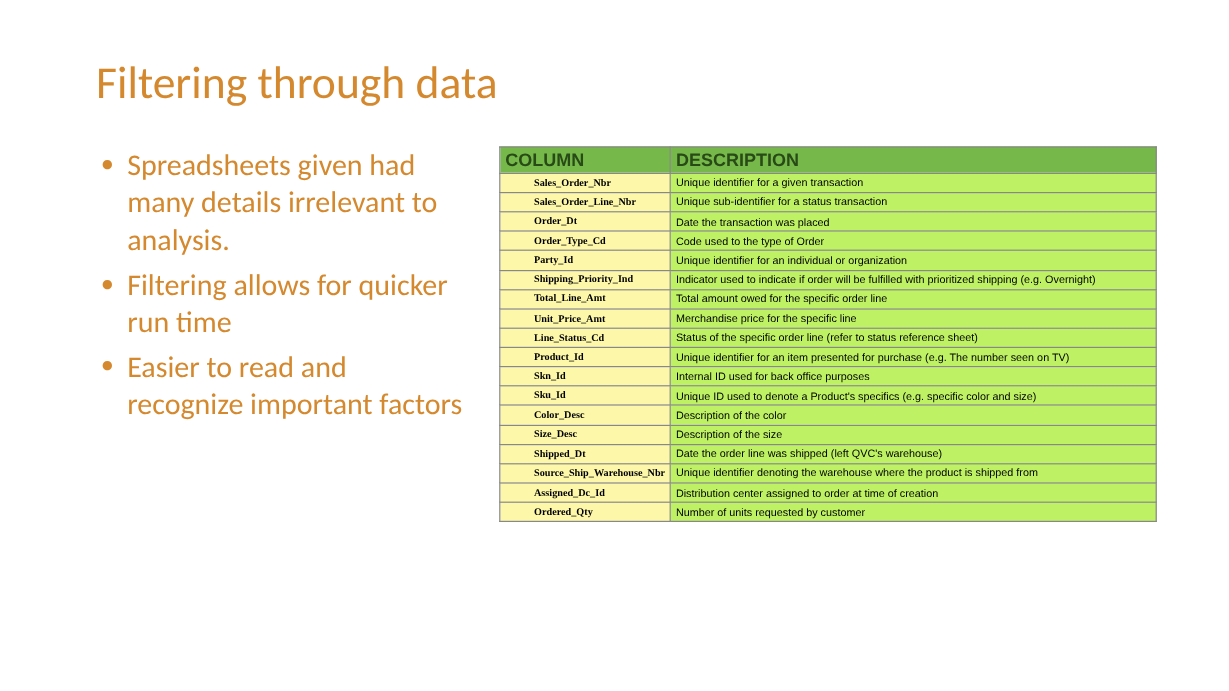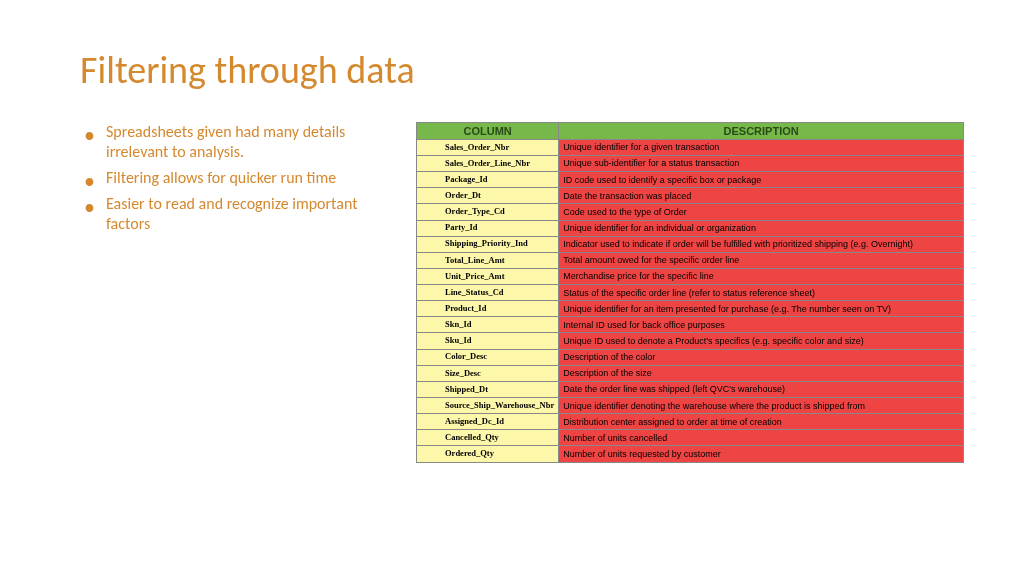--- a/index.html
+++ b/index.html
@@ -29,21 +29,21 @@
     align-items: flex-start;
   }
   .bullets {
     width: 310px;
     flex: 0 0 310px;
     list-style: none;
     margin: 0;
     padding: 0;
   }
   .bullets li {
-    font-size: 16px;
+    font-size: 25px;
     color: #d5892f;
     line-height: 1.25;
     margin-bottom: 6px;
     padding-left: 26px;
     position: relative;
   }
   .bullets li::before {
     content: "•";
     position: absolute;
     left: 4px;
@@ -59,42 +59,42 @@
     color: #000;
   }
   table {
     border-collapse: collapse;
     width: 100%;
   }
   th {
     background: #76b94a;
     color: #284a17;
     font-weight: bold;
-    text-align: center;
+    text-align: left;
     padding: 2px 4px;
     border: 1px solid #888;
-    font-size: 11px;
+    font-size: 15px;
   }
   td {
     border: 1px solid #888;
     padding: 1.5px 4px;
     vertical-align: middle;
     font-size: 9px;
     line-height: 1.35;
   }
   td.colname {
     background: #fdf7aa;
     font-family: "Times New Roman", Times, serif;
     font-weight: bold;
     font-size: 8.5px;
     white-space: nowrap;
     padding-left: 28px;
   }
   td.desc {
-    background: #ef4444;
+    background: #bef264;
   }
   col.c1 { width: 26%; }
   col.c2 { width: 74%; }
 </style>
 </head>
 <body>
 
 <div class="slide">
   <h1 class="title">Filtering through data</h1>
 
@@ -118,24 +118,20 @@
           </tr>
         </thead>
         <tbody id="tbody">
             <tr>
               <td class="colname">Sales_Order_Nbr</td>
               <td class="desc">Unique identifier for a given transaction</td>
             </tr>
             <tr>
               <td class="colname">Sales_Order_Line_Nbr</td>
               <td class="desc">Unique sub-identifier for a status transaction</td>
-            </tr>
-            <tr>
-              <td class="colname">Package_Id</td>
-              <td class="desc">ID code used to identify a specific box or package</td>
             </tr>
             <tr>
               <td class="colname">Order_Dt</td>
               <td class="desc">Date the transaction was placed</td>
             </tr>
             <tr>
               <td class="colname">Order_Type_Cd</td>
               <td class="desc">Code used to the type of Order</td>
             </tr>
             <tr>
@@ -184,24 +180,20 @@
             </tr>
             <tr>
               <td class="colname">Source_Ship_Warehouse_Nbr</td>
               <td class="desc">Unique identifier denoting the warehouse where the product is shipped from</td>
             </tr>
             <tr>
               <td class="colname">Assigned_Dc_Id</td>
               <td class="desc">Distribution center assigned to order at time of creation</td>
             </tr>
             <tr>
-              <td class="colname">Cancelled_Qty</td>
-              <td class="desc">Number of units cancelled</td>
-            </tr>
-            <tr>
               <td class="colname">Ordered_Qty</td>
               <td class="desc">Number of units requested by customer</td>
             </tr>
           </tbody>
       </table>
     </div>
   </div>
 </div>
 
 </body></html>

